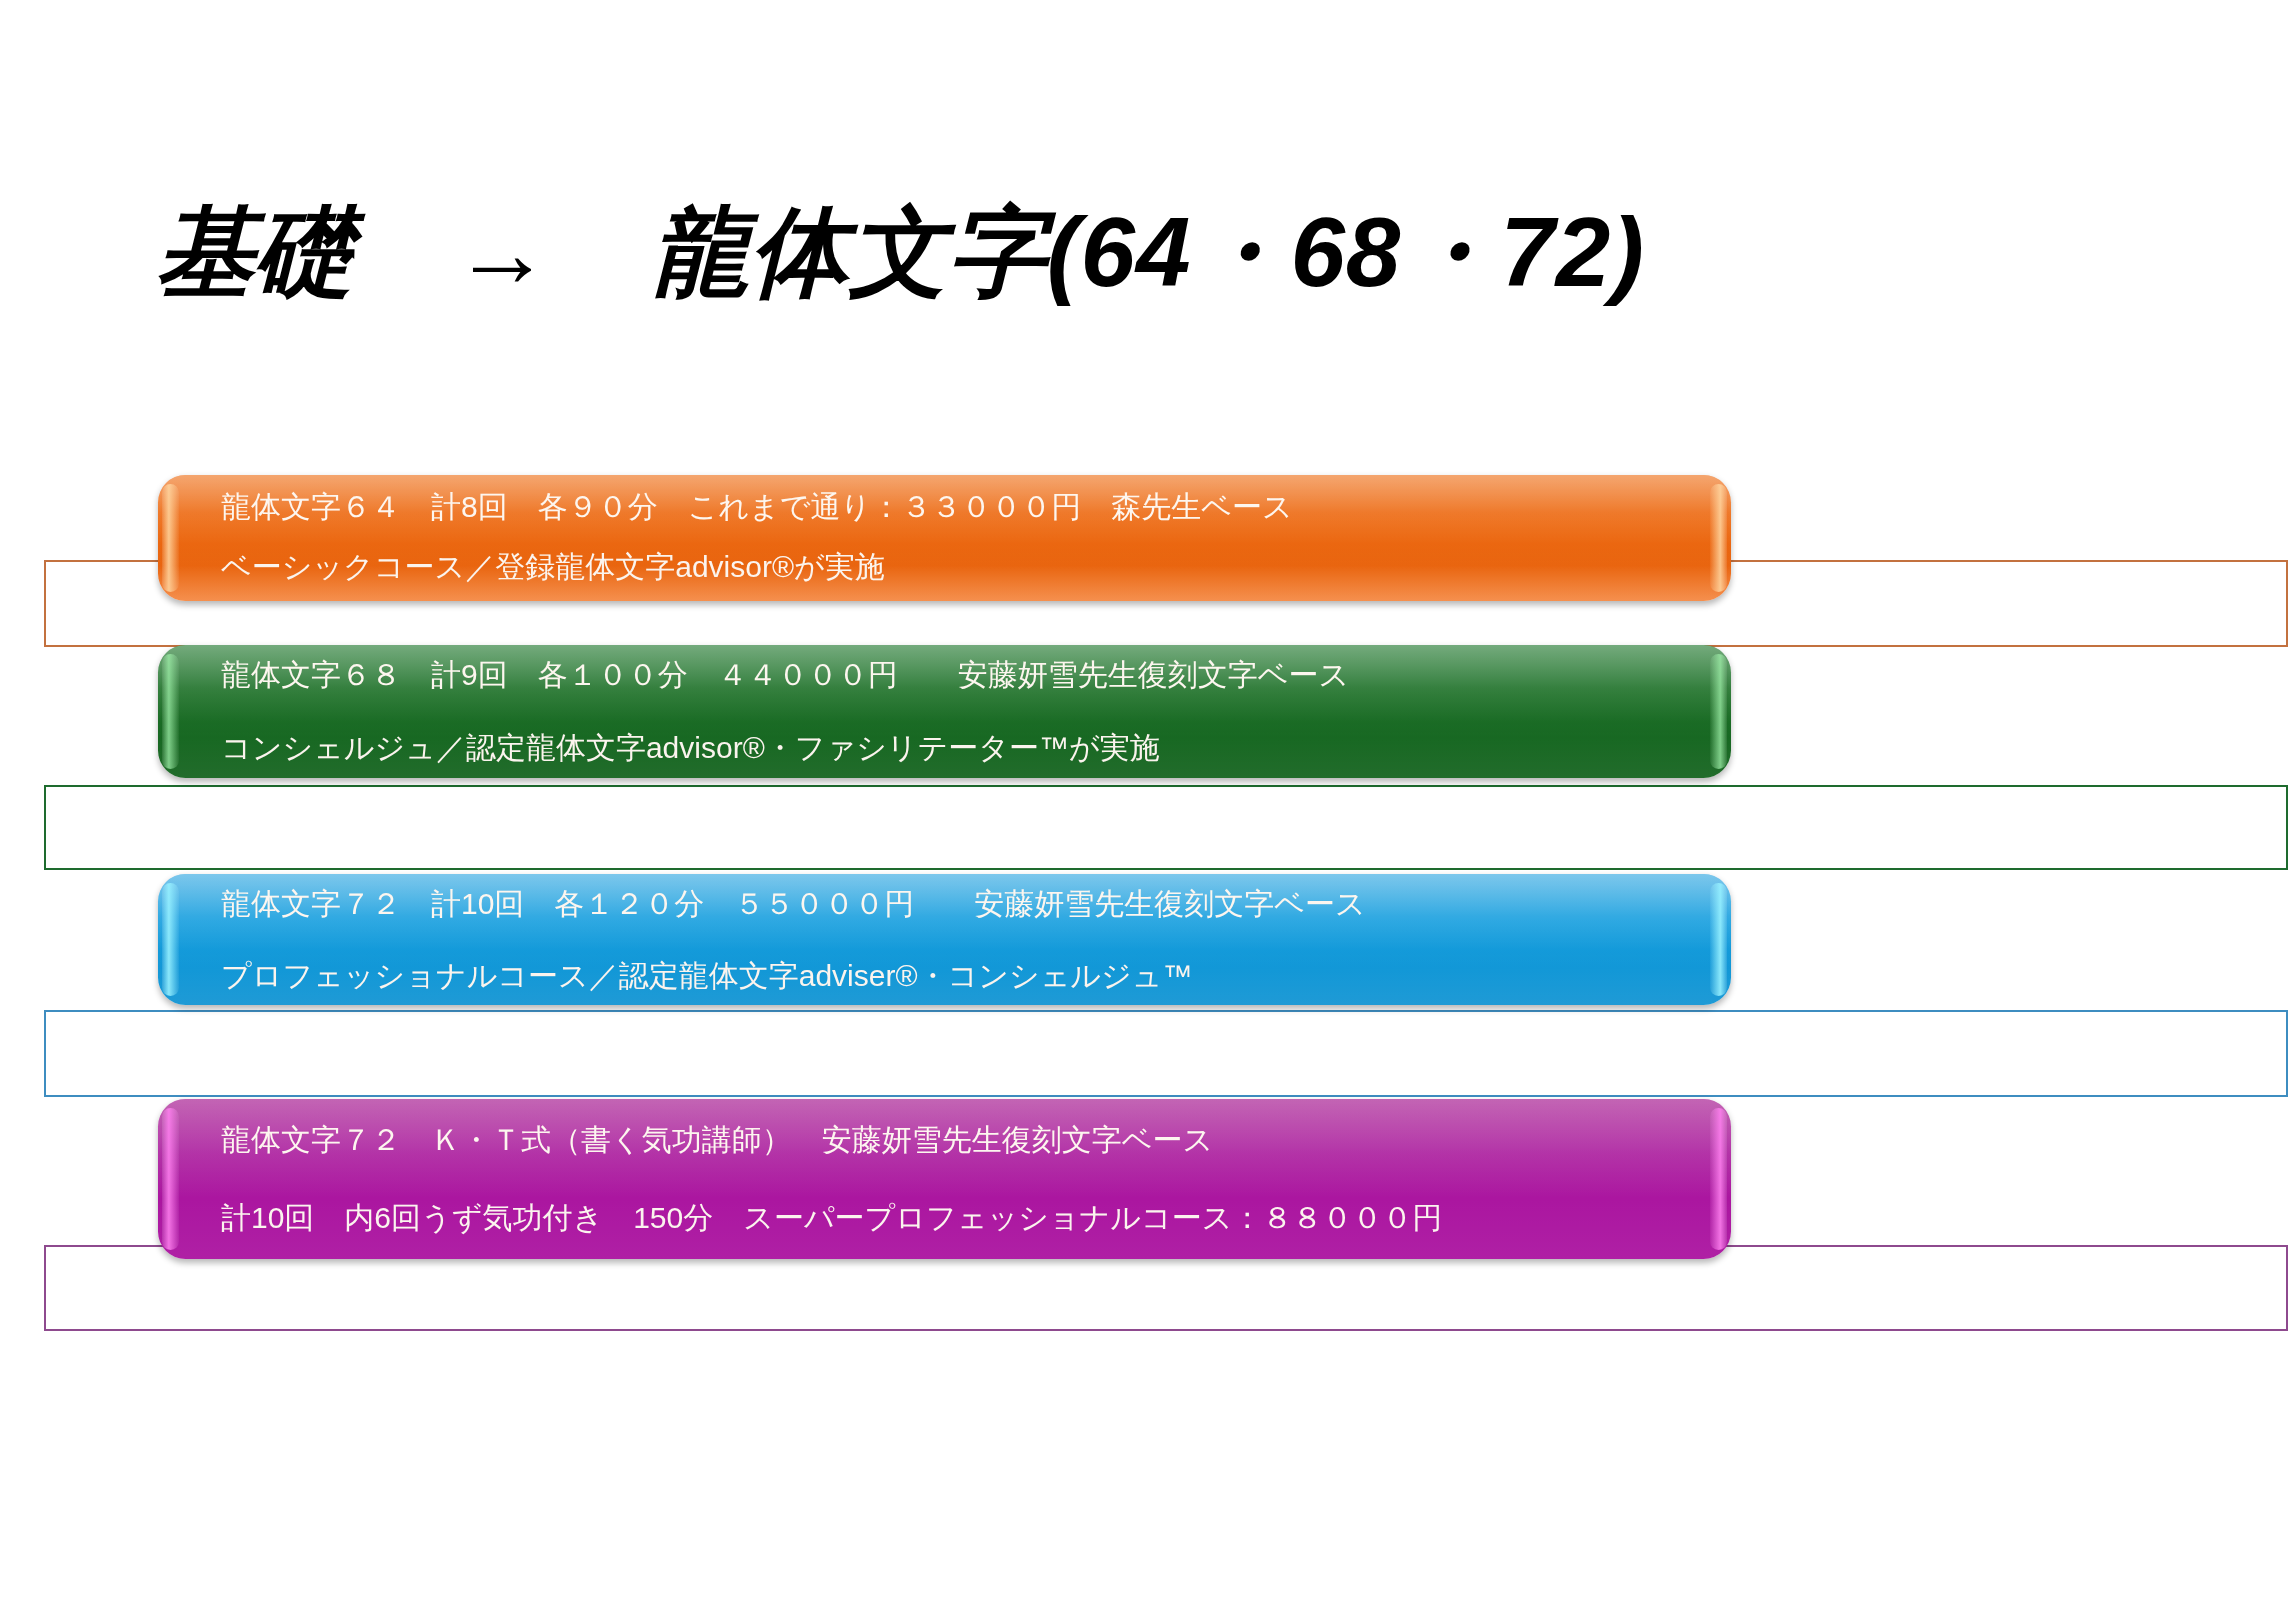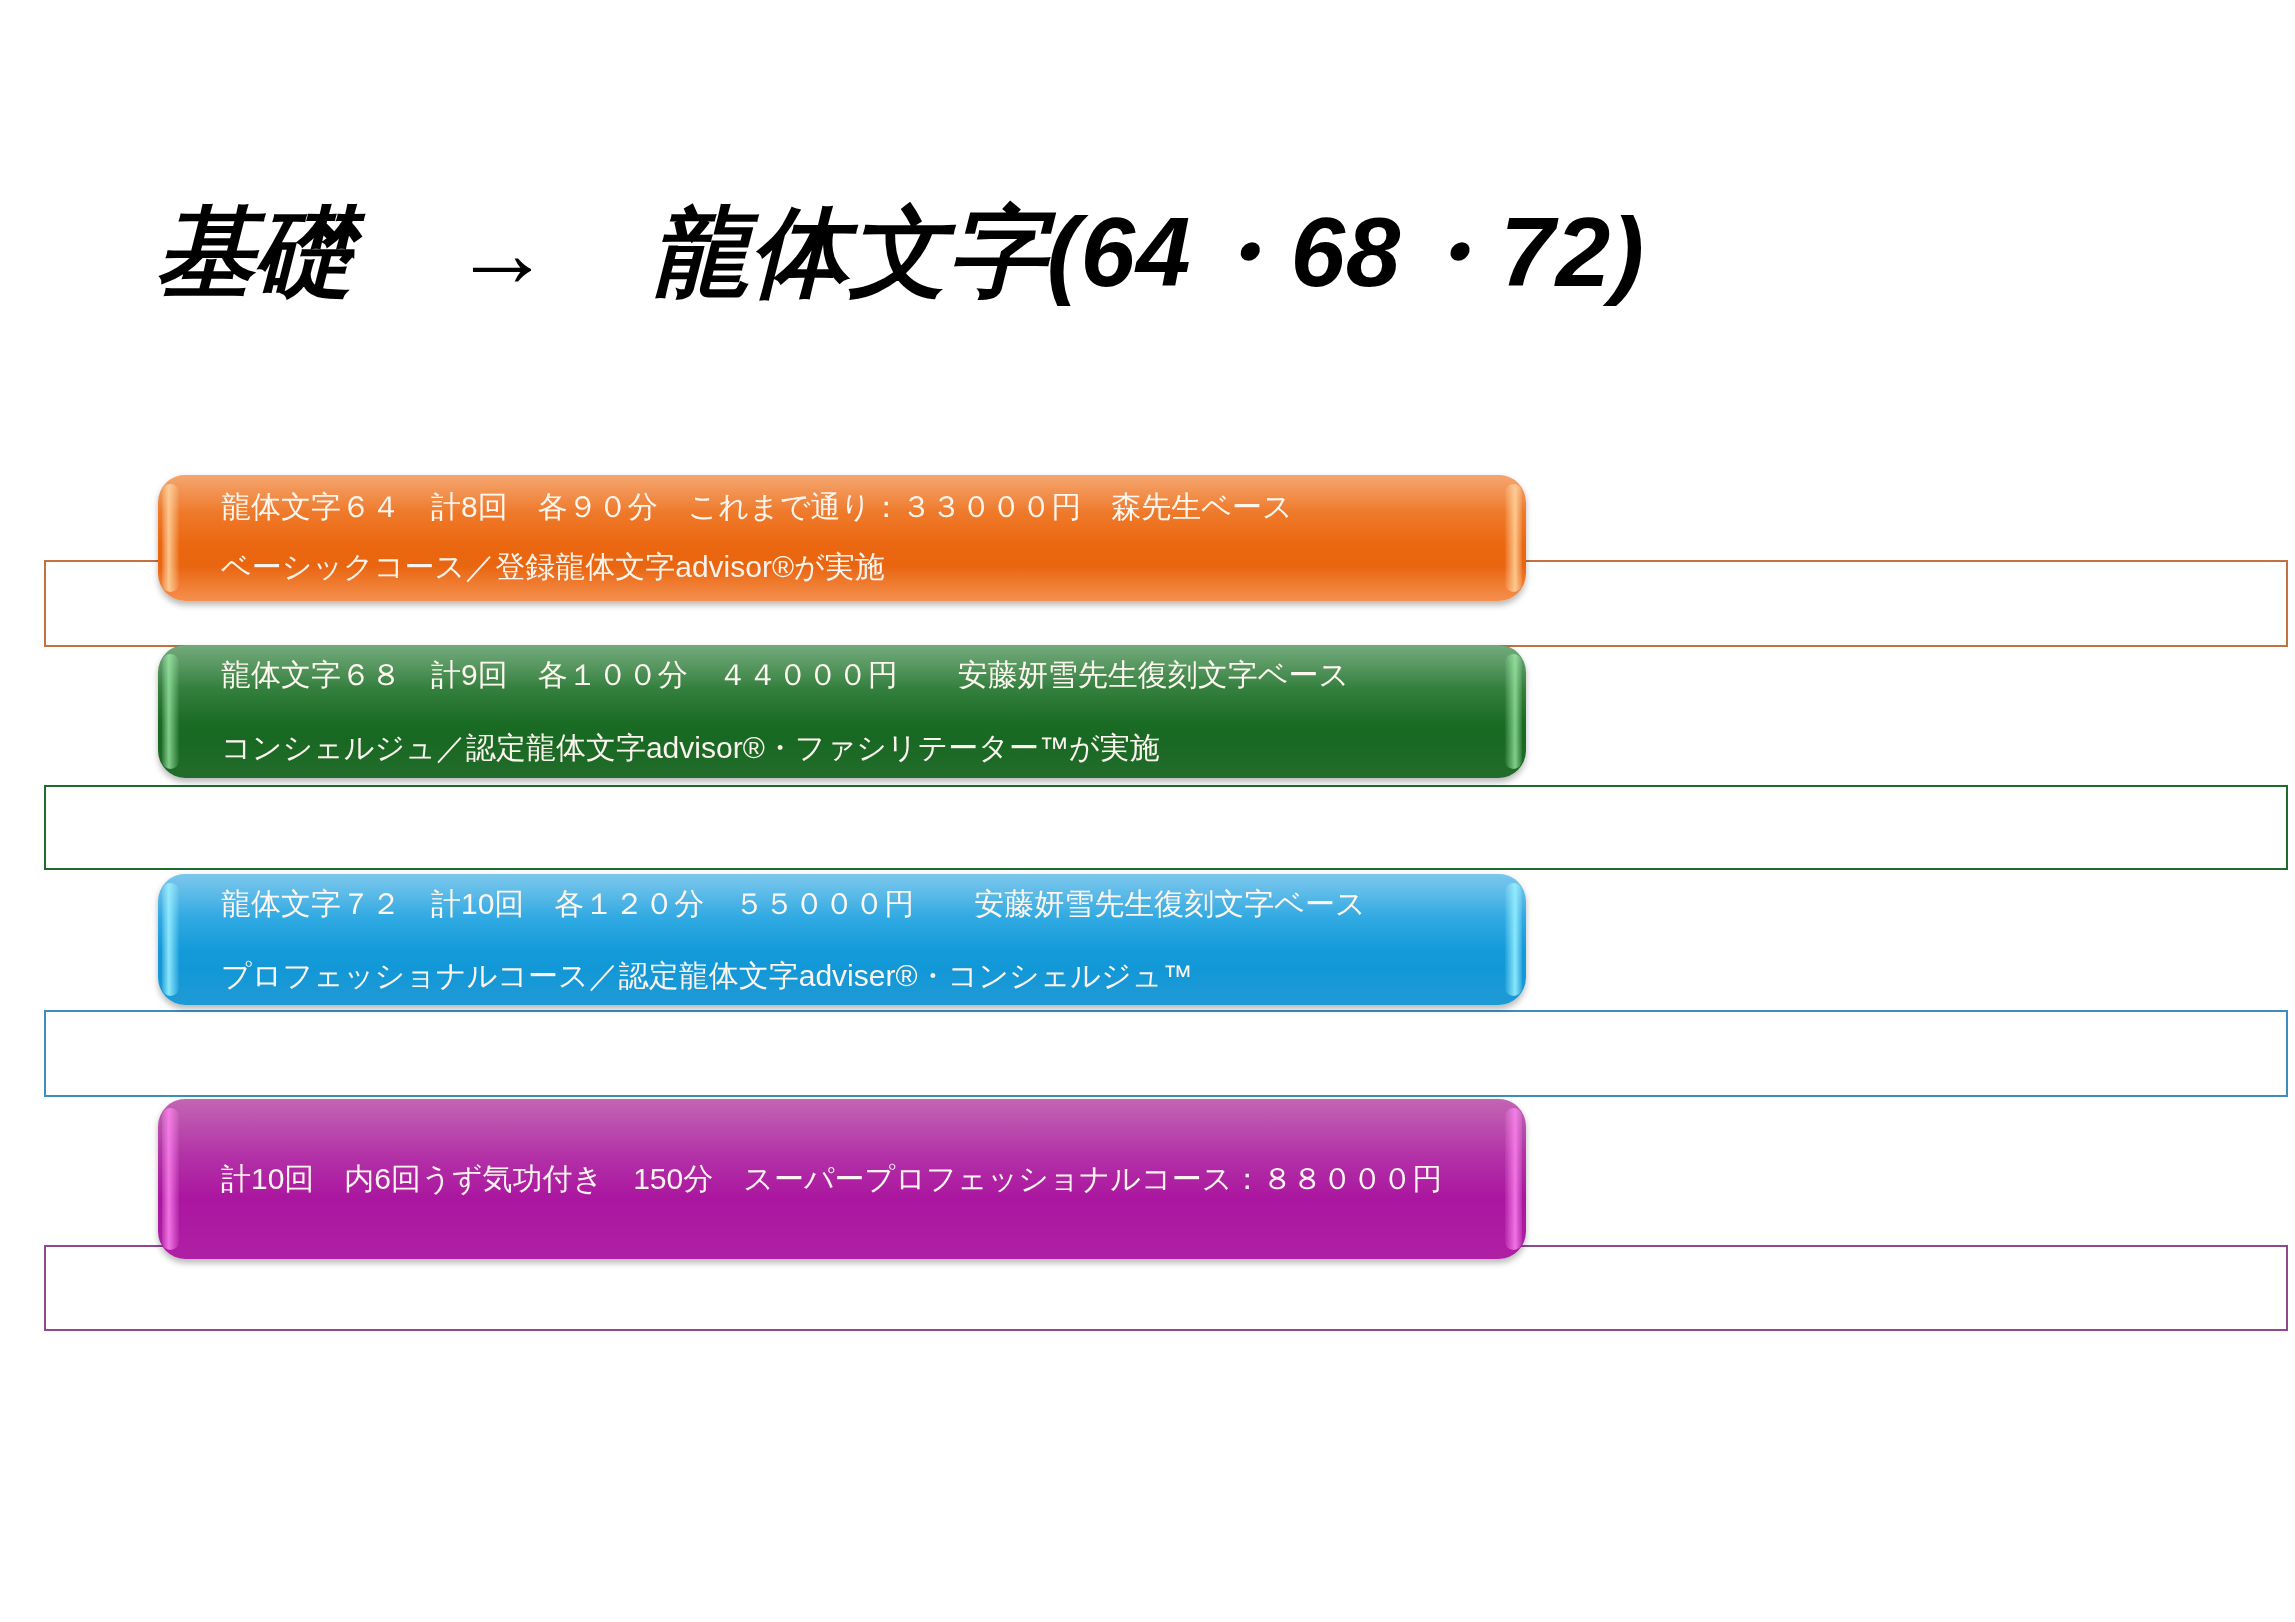--- a/index.html
+++ b/index.html
@@ -39,21 +39,21 @@
     background: #ffffff;
     border-style: solid;
     border-width: 2px;
     z-index: 1;
   }
 
   
   .bar {
     position: absolute;
     left: 158px;
-    width: 1368px;
+    width: 1573px;
     box-sizing: border-box;
     border-radius: 27.5px;
     z-index: 2;
     overflow: hidden;
     box-shadow: 0 3.9px 6.5px rgba(0,0,0,0.28);
   }
   .bar .sheen {
     position: absolute;
     inset: 0;
     border-radius: 27.5px;
@@ -166,16 +166,17 @@
     <div class="bar-line first">龍体文字７２　計10回　各１２０分　５５０００円　　安藤妍雪先生復刻文字ベース</div>
     <div class="bar-line second">プロフェッショナルコース／認定龍体文字adviser®・コンシェルジュ™</div>
   </div>
 </div>
 
 <div class="bar" id="bar-kt">
   <div class="sheen"></div>
   <div class="edge-left"></div>
   <div class="edge-right"></div>
   <div class="bar-text">
+    <div class="bar-line first">龍体文字７２　Ｋ・Ｔ式（書く気功講師）　安藤妍雪先生復刻文字ベース</div>
     <div class="bar-line second">計10回　内6回うず気功付き　150分　スーパープロフェッショナルコース：８８０００円</div>
   </div>
 </div>
 
 
 </body></html>

